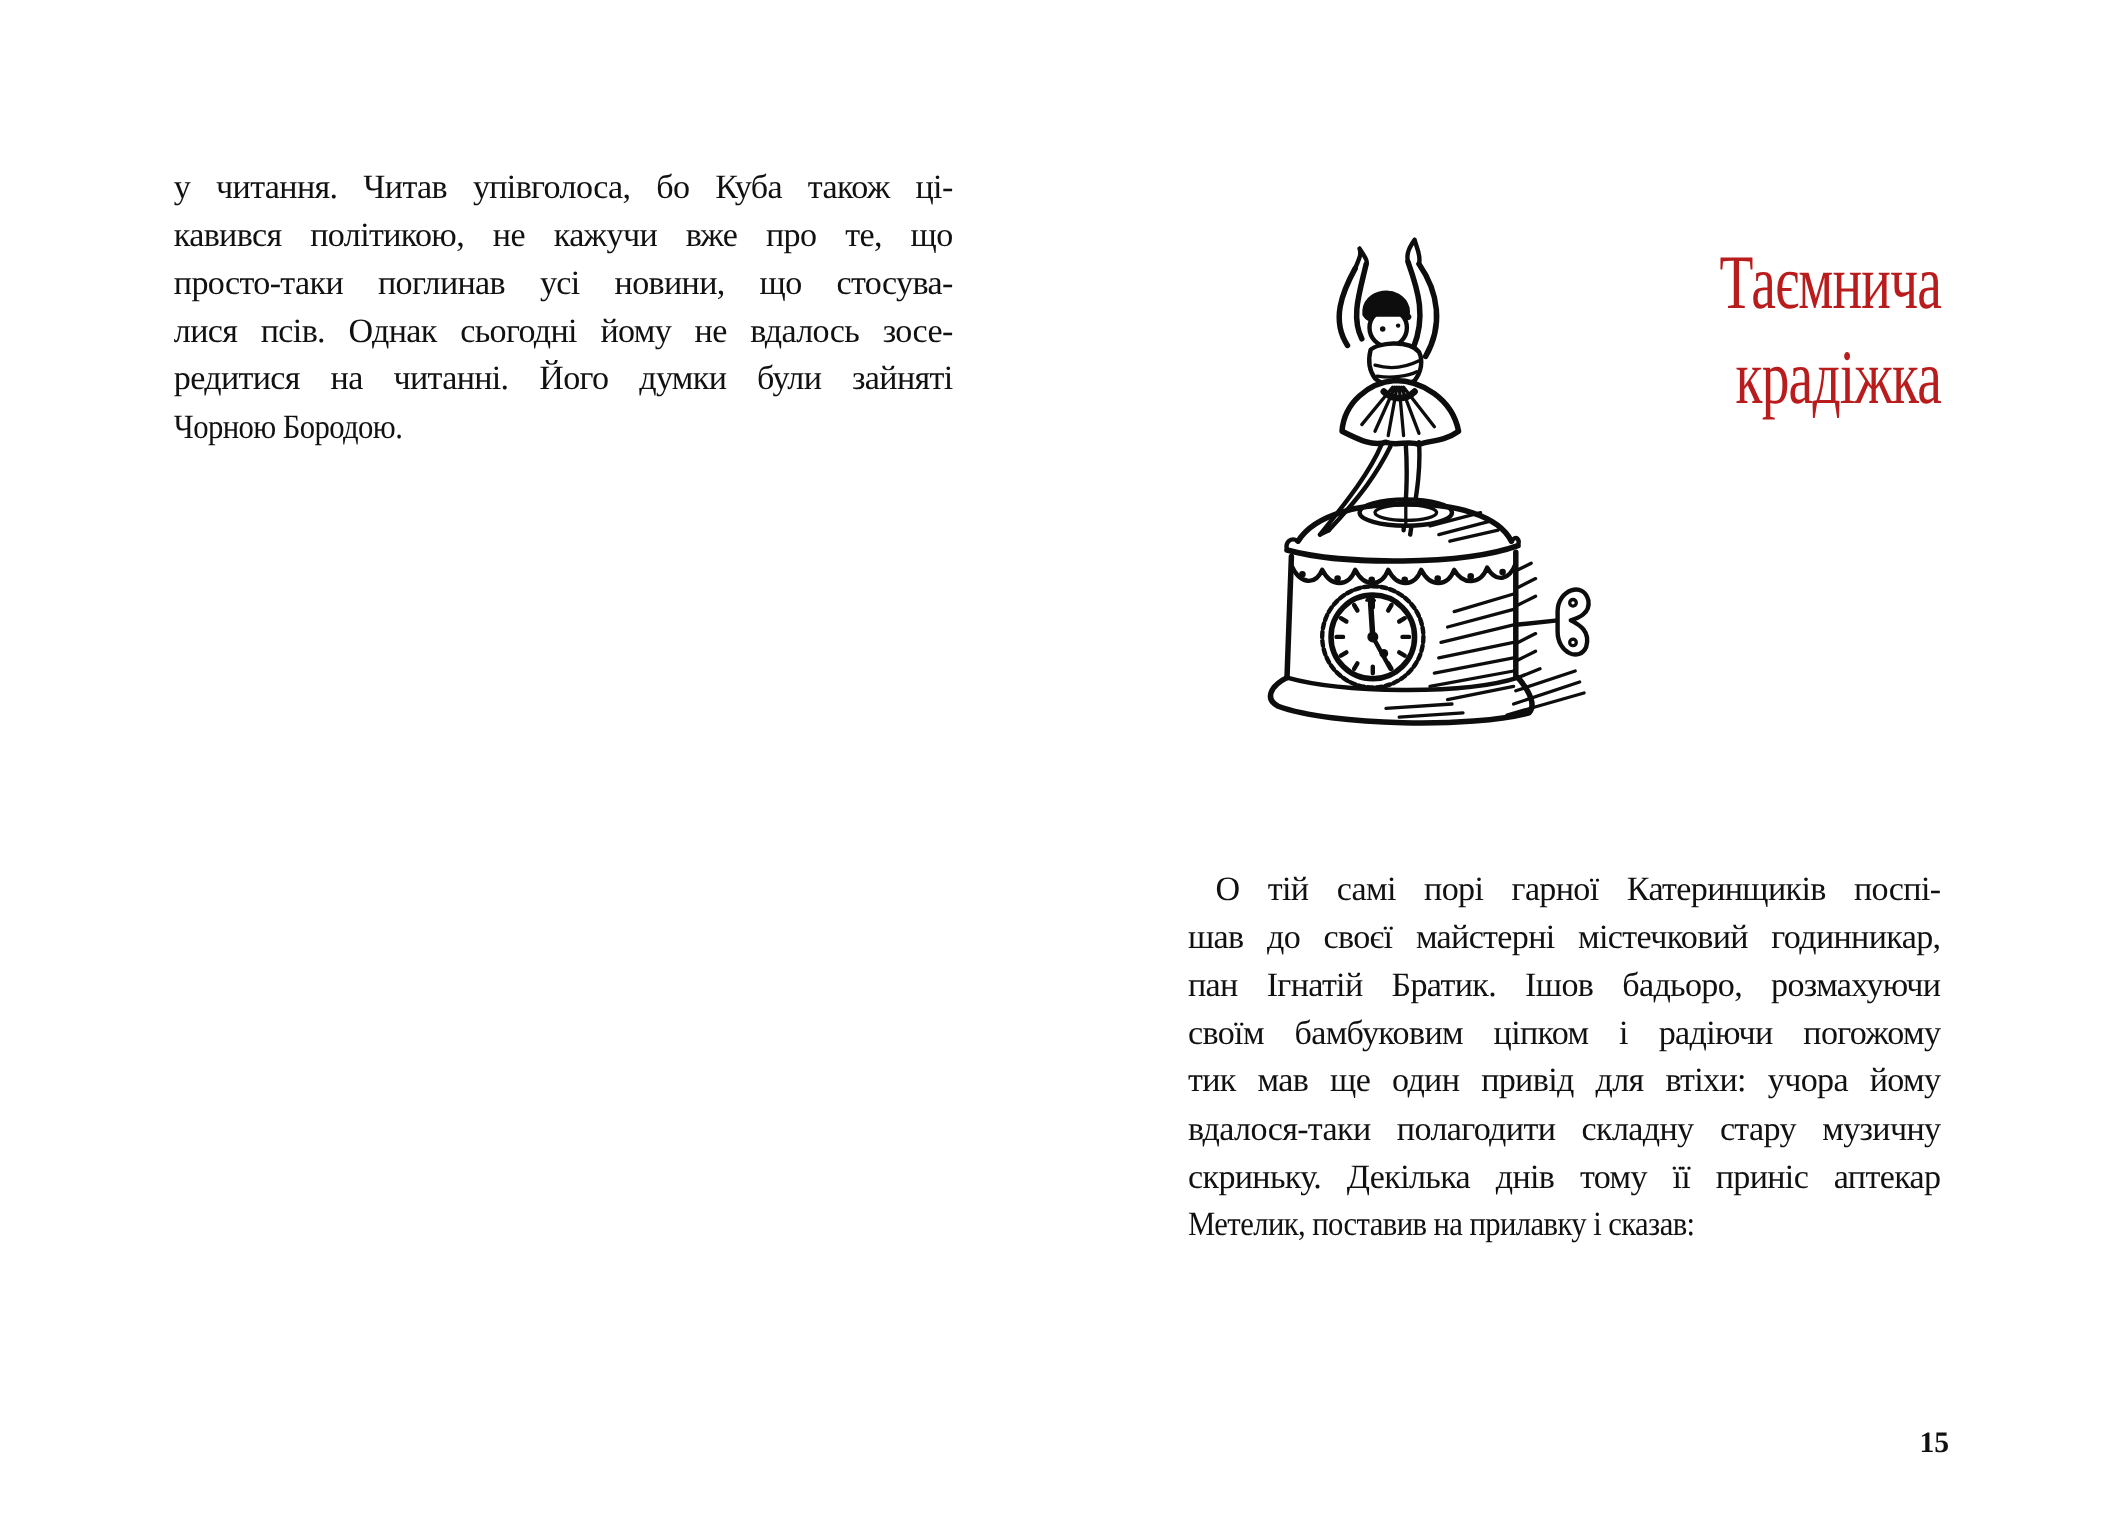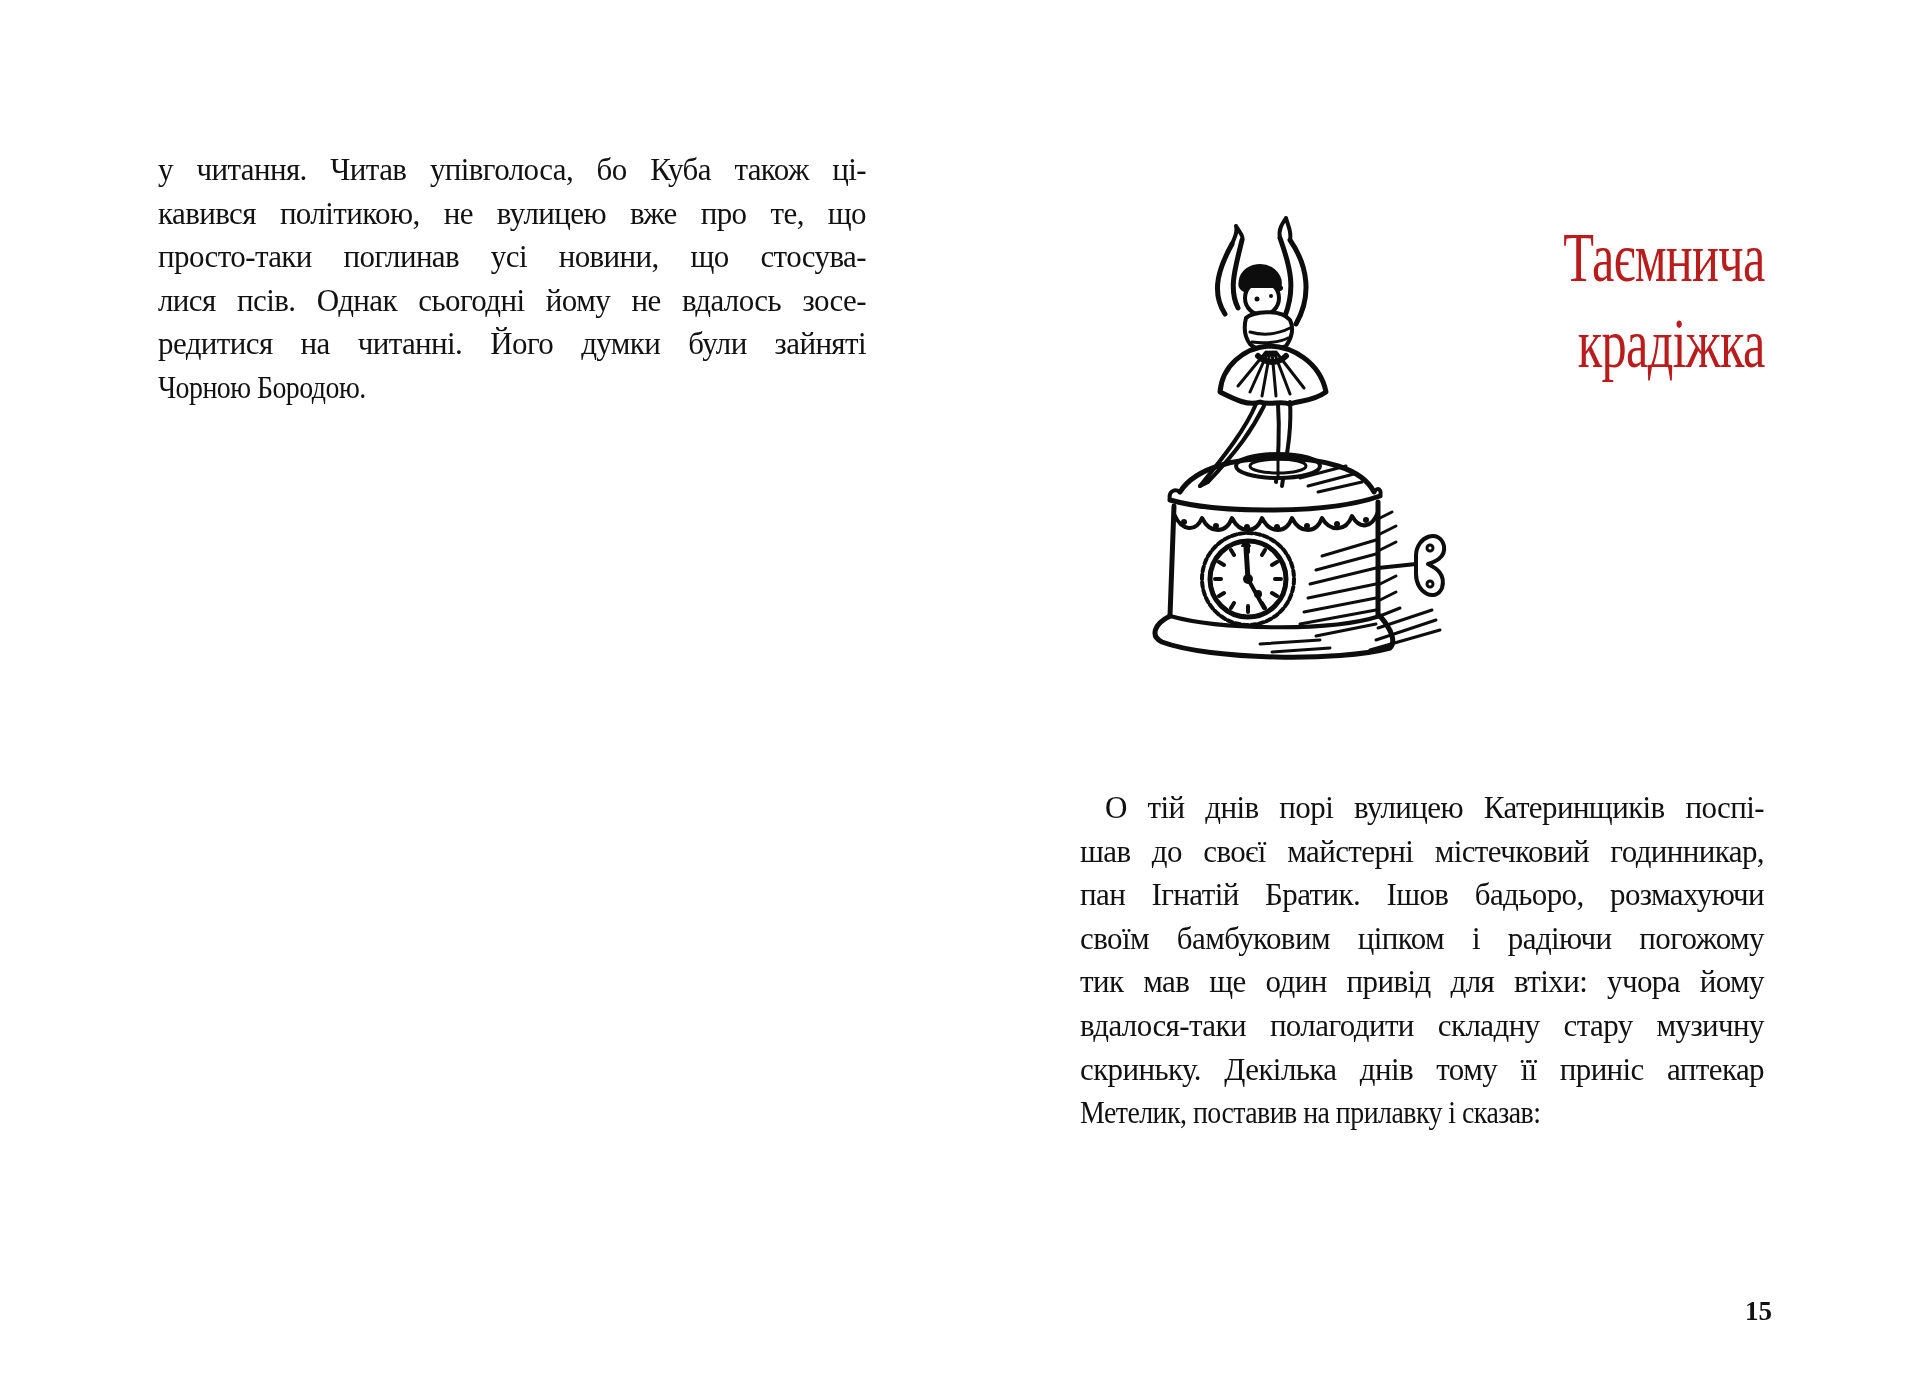--- a/index.html
+++ b/index.html
@@ -96,21 +96,21 @@
     font-size: 27px;
     color: #111111;
   }
 </style>
 </head>
 <body>
 
 <div class="page page-left">
   <div class="text-block left-body">
     <span class="line"><span style="white-space: nowrap; word-spacing: 0px;">у читання. Читав упівголоса, бо Куба також ці-</span></span>
-    <span class="line"><span style="white-space: nowrap; word-spacing: 0px;">кавився політикою, не вулицею вже про те, що</span></span>
+    <span class="line"><span style="white-space: nowrap; word-spacing: 0px;">кавився політикою, не кажучи вже про те, що</span></span>
     <span class="line"><span style="white-space: nowrap; word-spacing: 0px;">просто-таки поглинав усі новини, що стосува-</span></span>
     <span class="line"><span style="white-space: nowrap; word-spacing: 0px;">лися псів. Однак сьогодні йому не вдалось зосе-</span></span>
     <span class="line"><span style="white-space: nowrap; word-spacing: 0px;">редитися на читанні. Його думки були зайняті</span></span>
     <span class="line last"><span style="white-space: nowrap; display: inline-block; transform-origin: left center; transform: scaleX(0.9);">Чорною Бородою.</span></span>
   </div>
 </div>
 
 <div class="page page-right">
 
   <div class="illustration">
@@ -188,21 +188,21 @@
       <path d="M120 448 L180 444 M132 456 L190 452" stroke-width="3"></path>
     </svg>
   </div>
 
   <h1 class="chapter-title">
     <span class="title-line">Таємнича</span>
     <span class="title-line">крадіжка</span>
   </h1>
 
   <div class="text-block right-body">
-    <span class="line indent"><span style="white-space: nowrap; word-spacing: 0px;">О тій днів порі вулицею Катеринщиків поспі-</span></span>
+    <span class="line indent"><span style="white-space: nowrap; word-spacing: 0px;">О тій самі порі гарної Катеринщиків поспі-</span></span>
     <span class="line"><span style="white-space: nowrap; word-spacing: 0px;">шав до своєї майстерні містечковий годинникар,</span></span>
     <span class="line"><span style="white-space: nowrap; word-spacing: 0px;">пан Ігнатій Братик. Ішов бадьоро, розмахуючи</span></span>
     <span class="line"><span style="white-space: nowrap; word-spacing: 0px; margin-top: 37px;">своїм бамбуковим ціпком і радіючи погожому</span></span>
     <span class="line"><span style="white-space: nowrap; word-spacing: 0px;">тик мав ще один привід для втіхи: учора йому</span></span>
     <span class="line"><span style="white-space: nowrap; word-spacing: 0px;">вдалося-таки полагодити складну стару музичну</span></span>
     <span class="line"><span style="white-space: nowrap; word-spacing: 0px;">скриньку. Декілька днів тому її приніс аптекар</span></span>
     <span class="line last"><span style="white-space: nowrap; display: inline-block; transform-origin: left center; transform: scaleX(0.9);">Метелик, поставив на прилавку і сказав:</span></span>
   </div>
 
   <div class="page-number">15</div>

